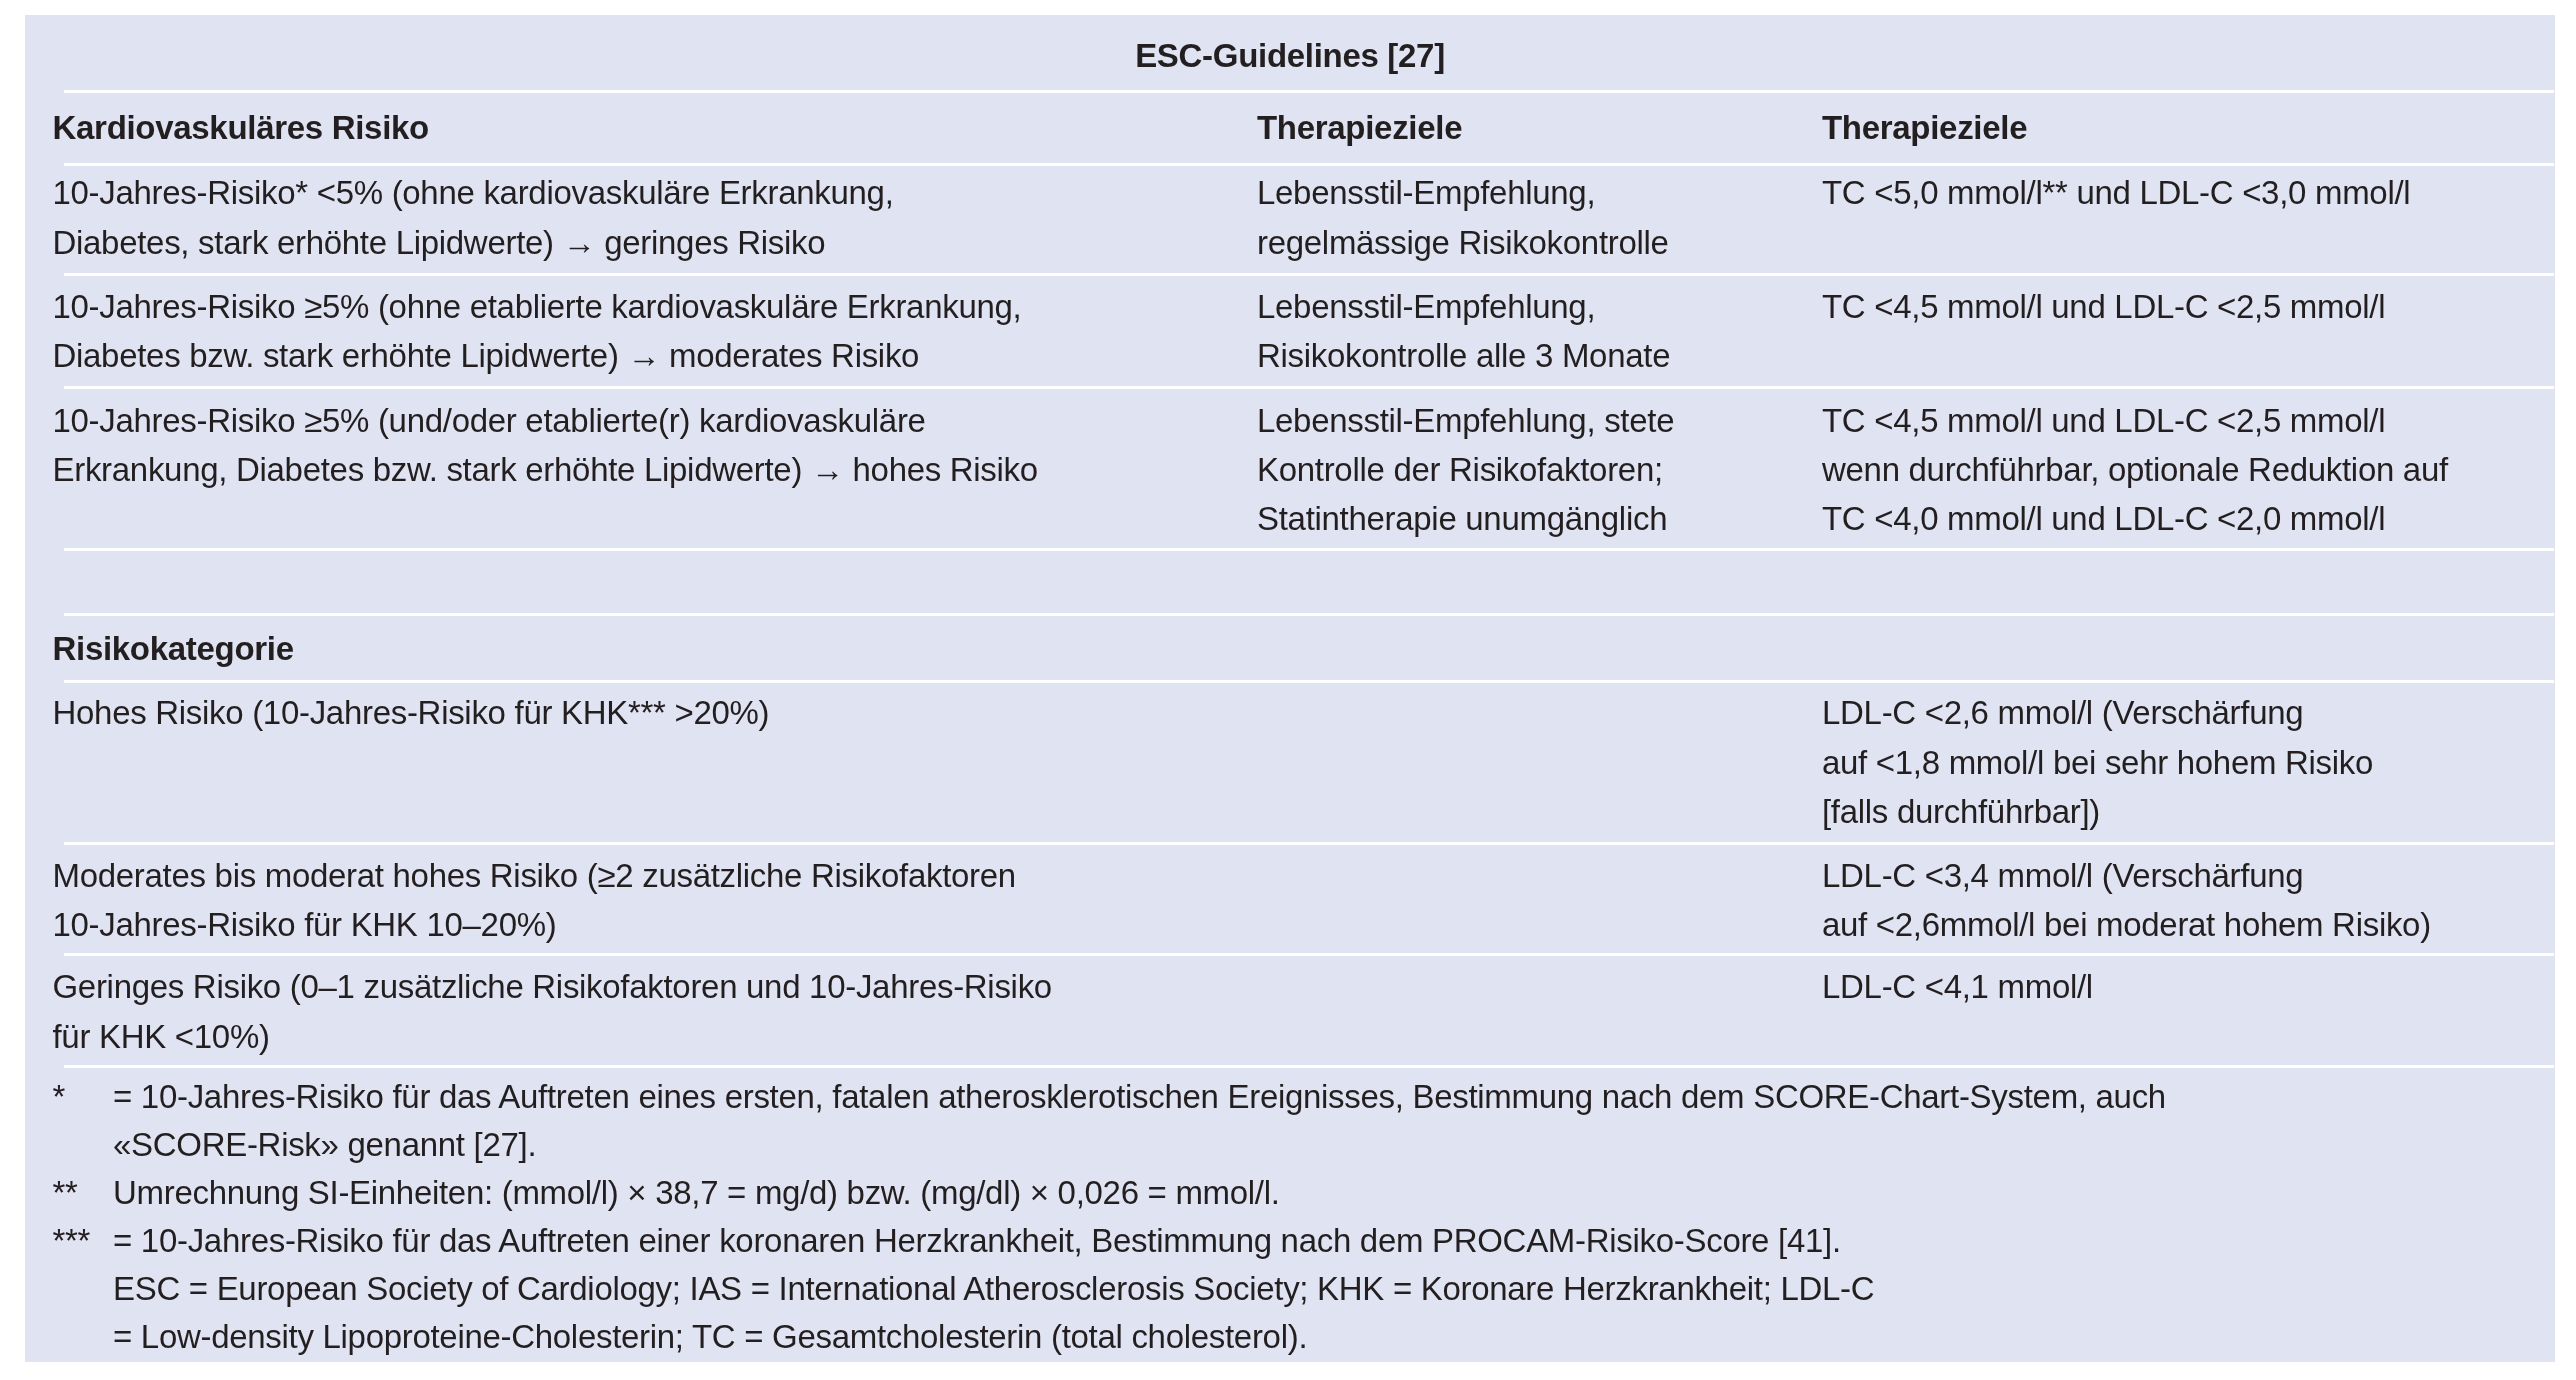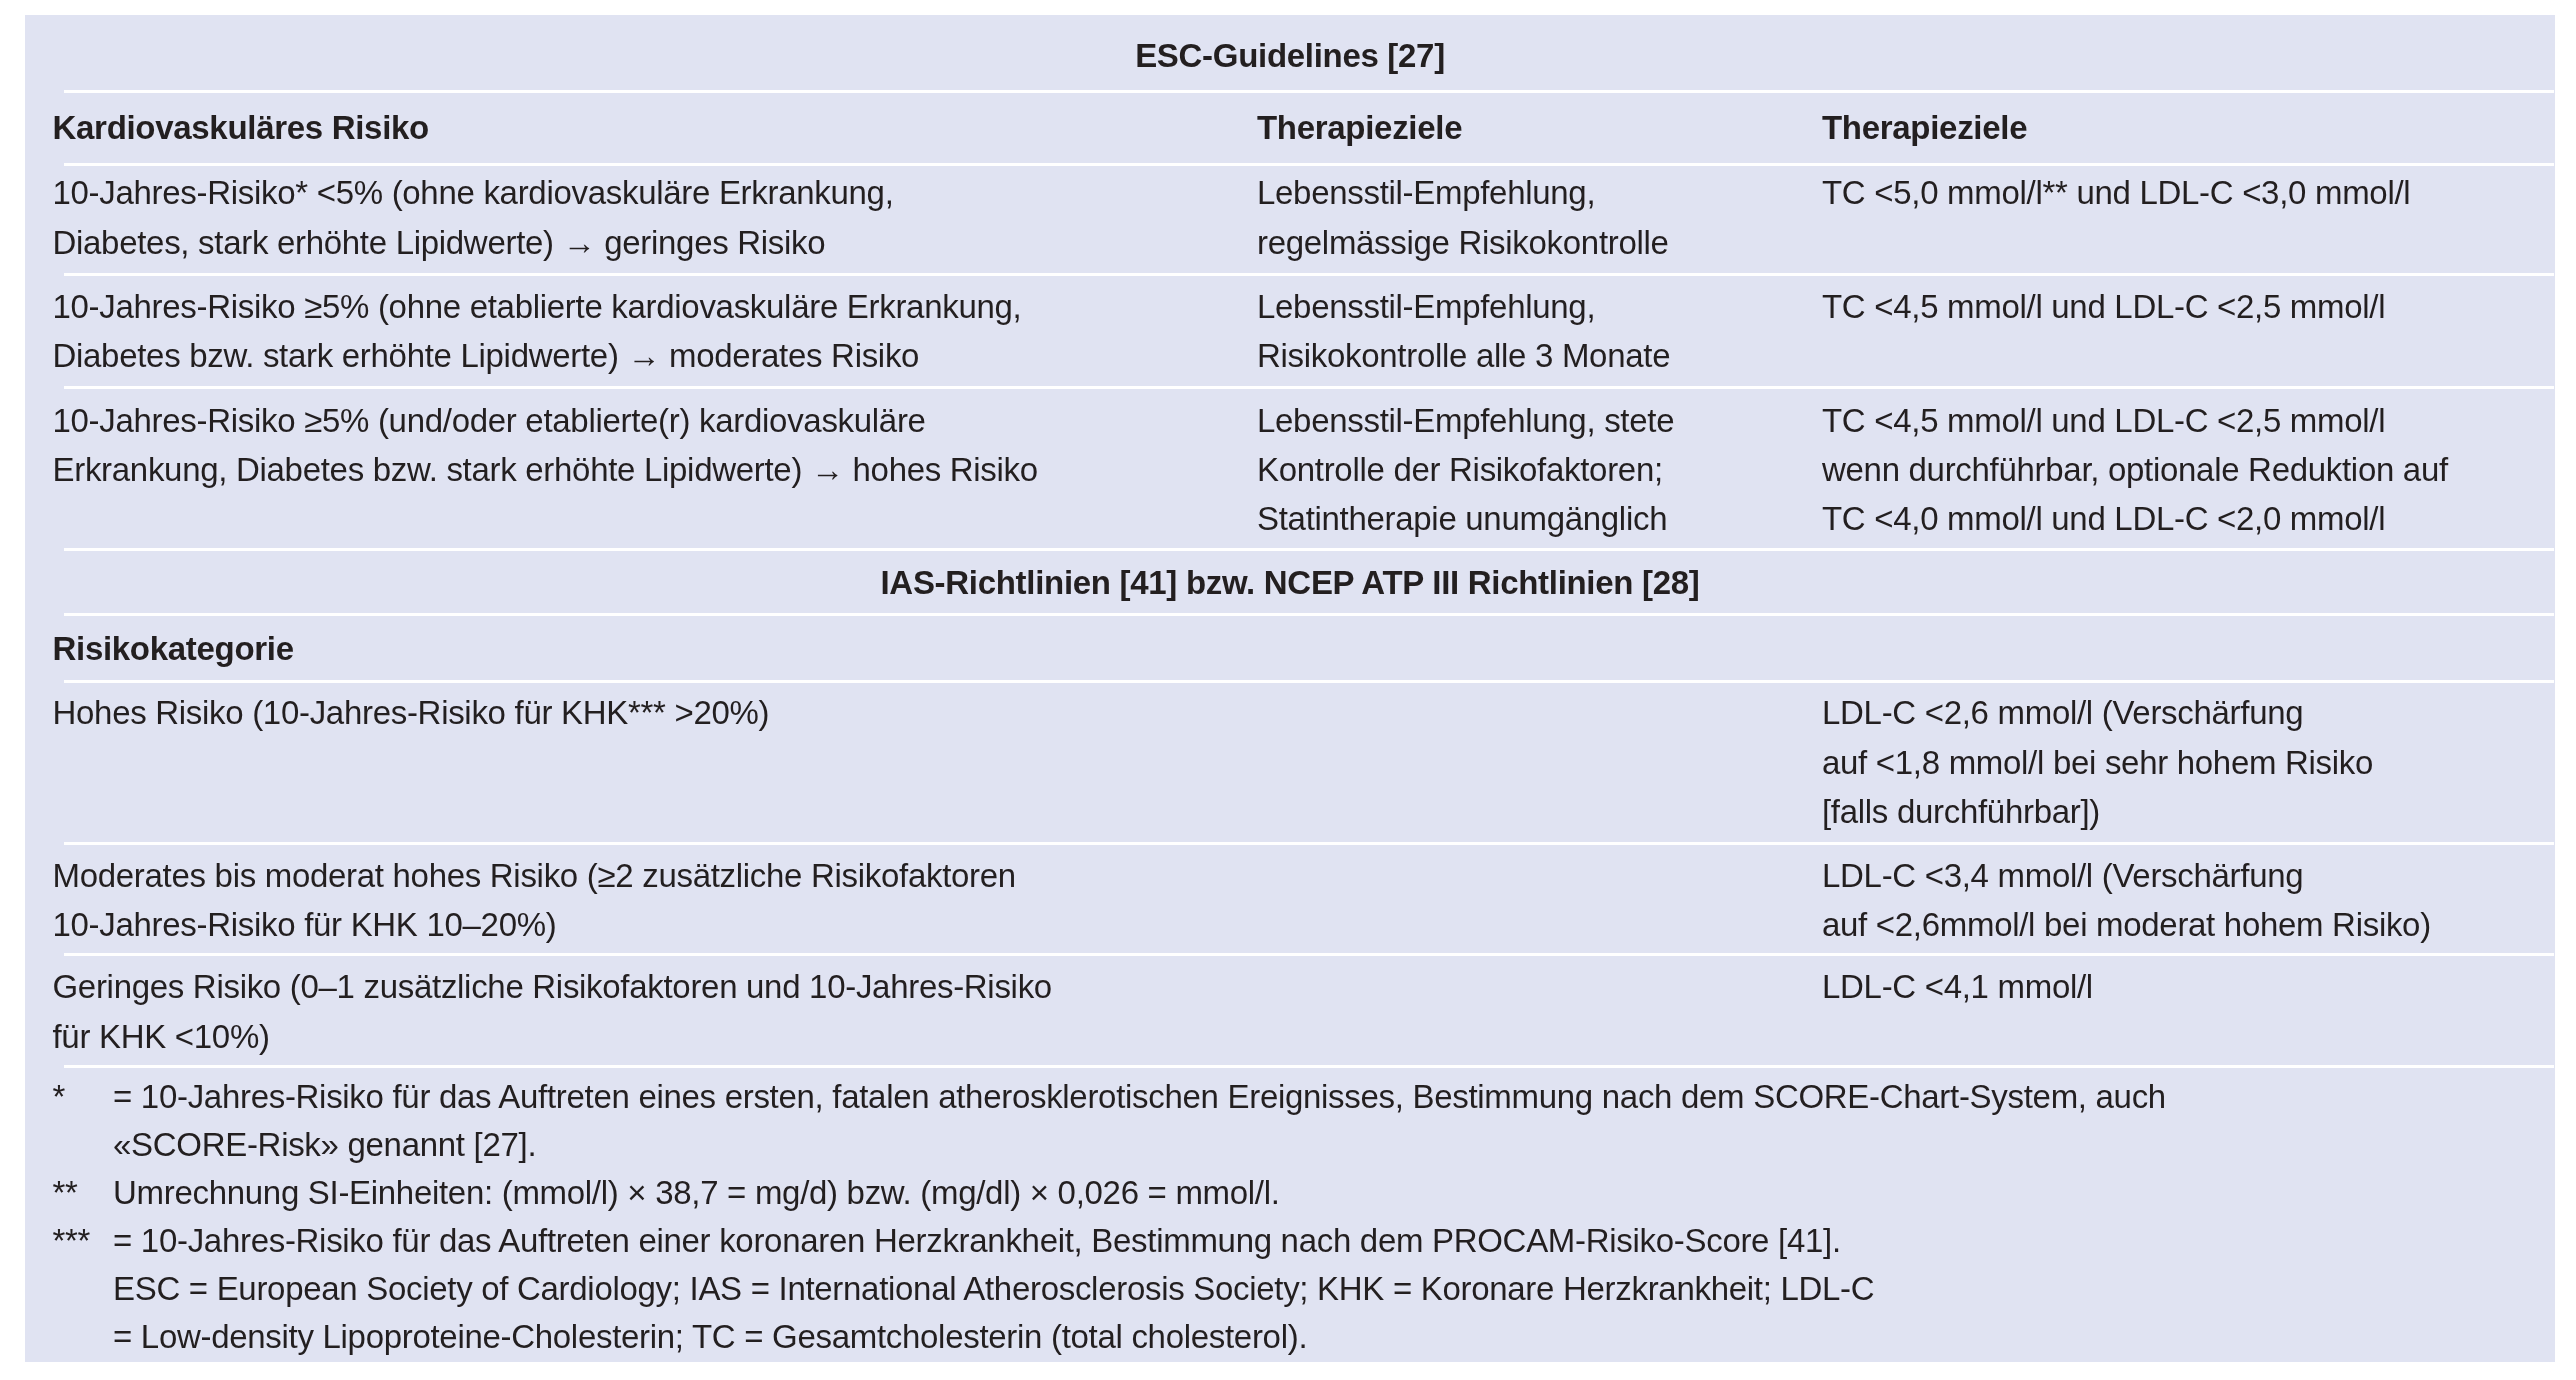--- a/index.html
+++ b/index.html
@@ -48,21 +48,20 @@
     <div class="t" style="left:27.5px; top:430px;">Erkrankung, Diabetes bzw. stark erhöhte Lipidwerte) → hohes Risiko</div>
     <div class="t" style="left:1232px; top:381px;text-align:right;">Lebensstil-Empfehlung, stete</div>
     <div class="t" style="left:1232px; top:430px;">Kontrolle der Risikofaktoren;</div>
     <div class="t" style="left:1232px; top:479px;">Statintherapie unumgänglich</div>
     <div class="t" style="left:1797px; top:381px;">TC &lt;4,5 mmol/l und LDL-C &lt;2,5 mmol/l</div>
     <div class="t" style="left:1797px; top:430px;">wenn durchführbar, optionale Reduktion auf</div>
     <div class="t" style="left:1797px; top:479px;">TC &lt;4,0 mmol/l und LDL-C &lt;2,0 mmol/l</div>
   </div>
   <div class="hline" style="top:533px;"></div>
 
-  <div class="t b center" style="top:543px;">IAS-Richtlinien [41] bzw. NCEP ATP III Richtlinien [28]</div>
   <div class="hline" style="top:598px;"></div>
 
   <div class="t b" style="left:27.5px; top:609px;">Risikokategorie</div>
   <div class="hline" style="top:665px;"></div>
 
   <div>
     <div class="t" style="left:27.5px; top:673px;">Hohes Risiko (10-Jahres-Risiko für KHK*** &gt;20%)</div>
     <div class="t" style="left:1797px; top:673px;text-align:right;">LDL-C &lt;2,6 mmol/l (Verschärfung</div>
     <div class="t" style="left:1797px; top:723px;">auf &lt;1,8 mmol/l bei sehr hohem Risiko</div>
     <div class="t" style="left:1797px; top:772px;">[falls durchführbar])</div>

